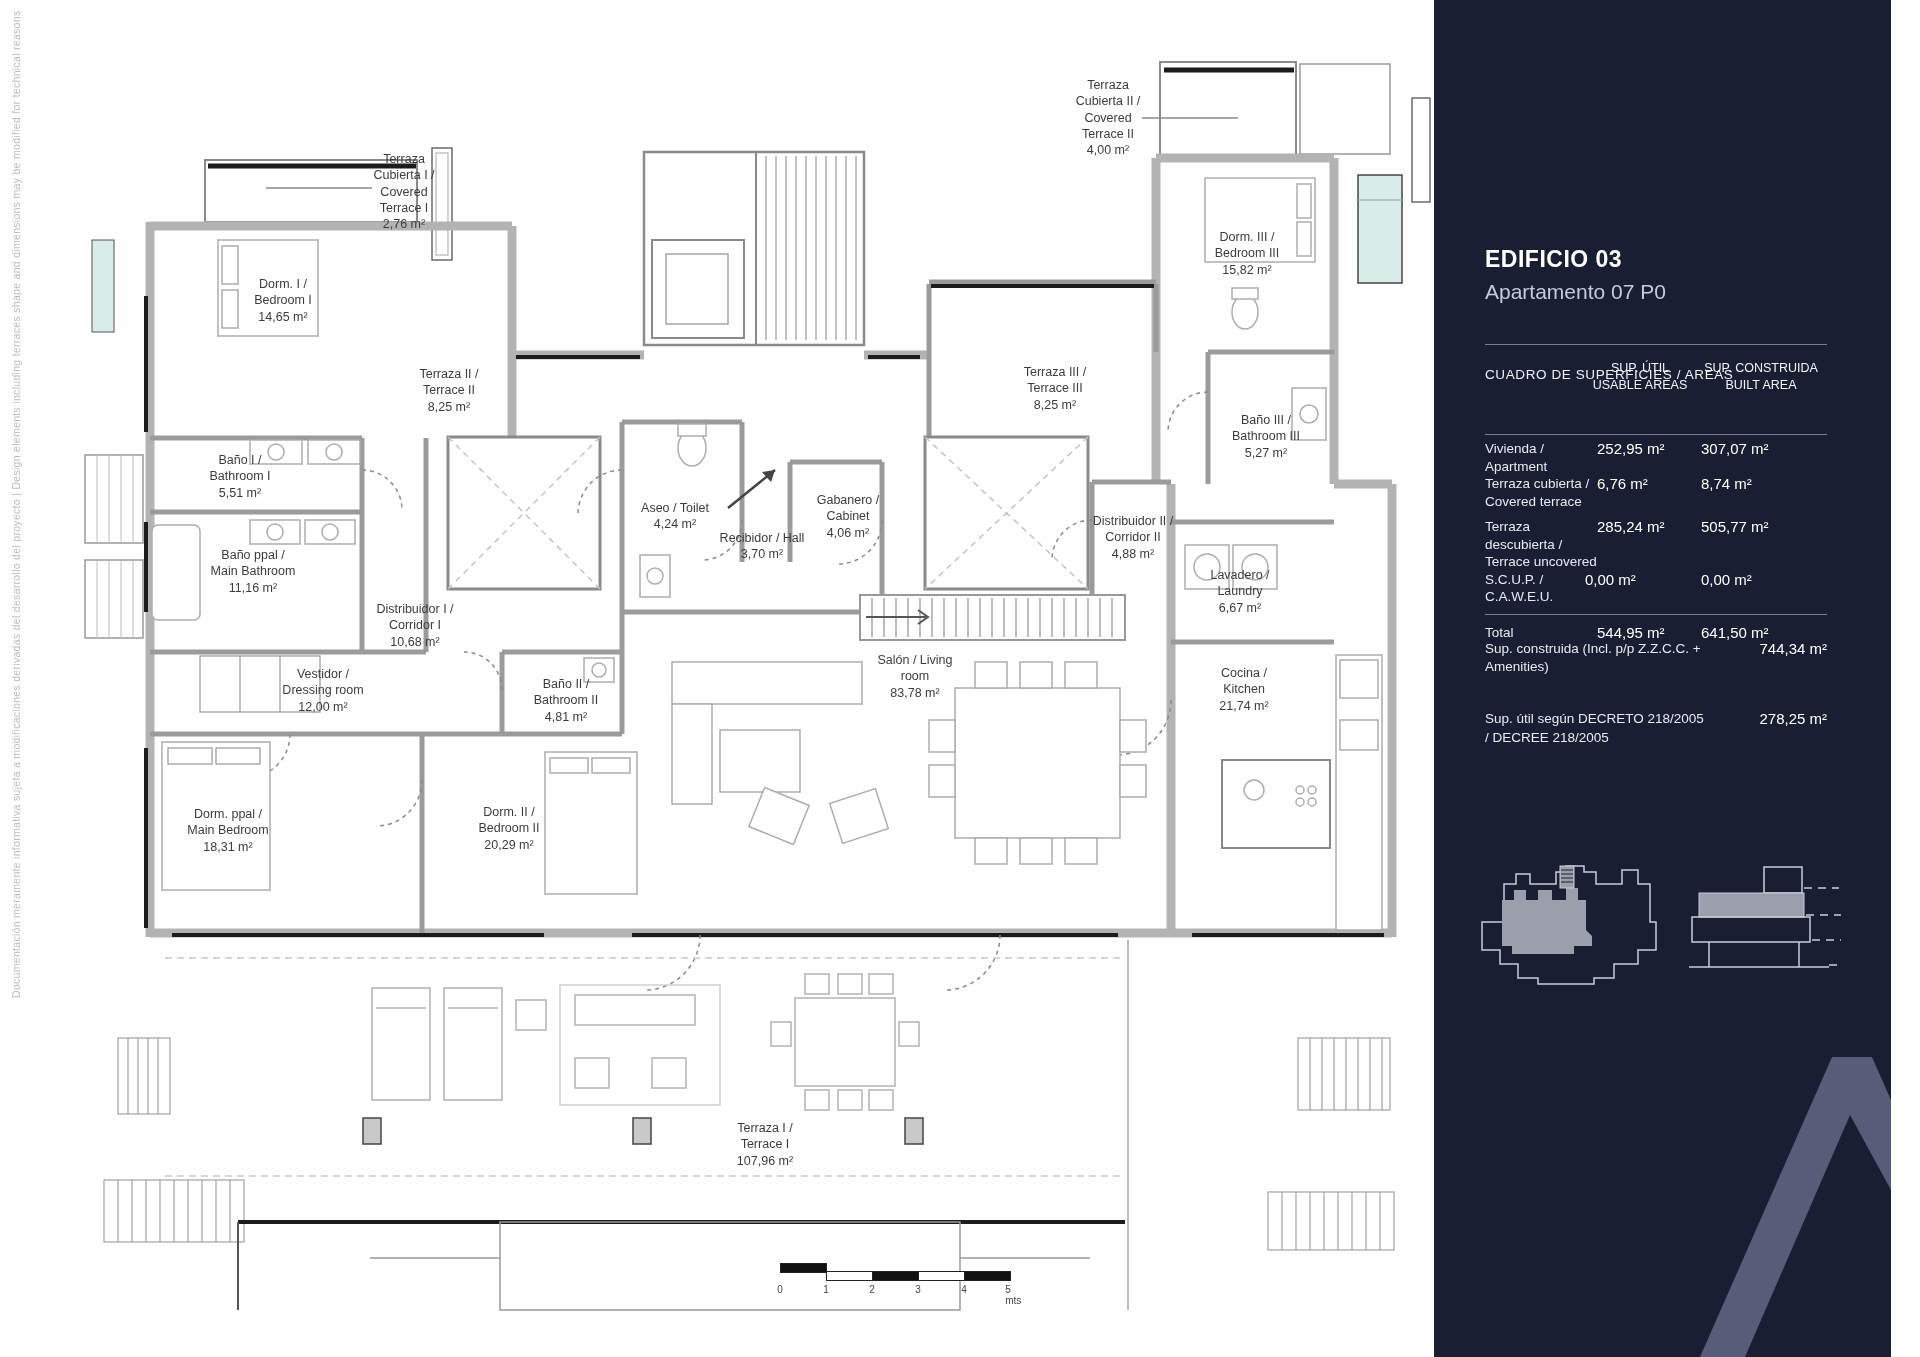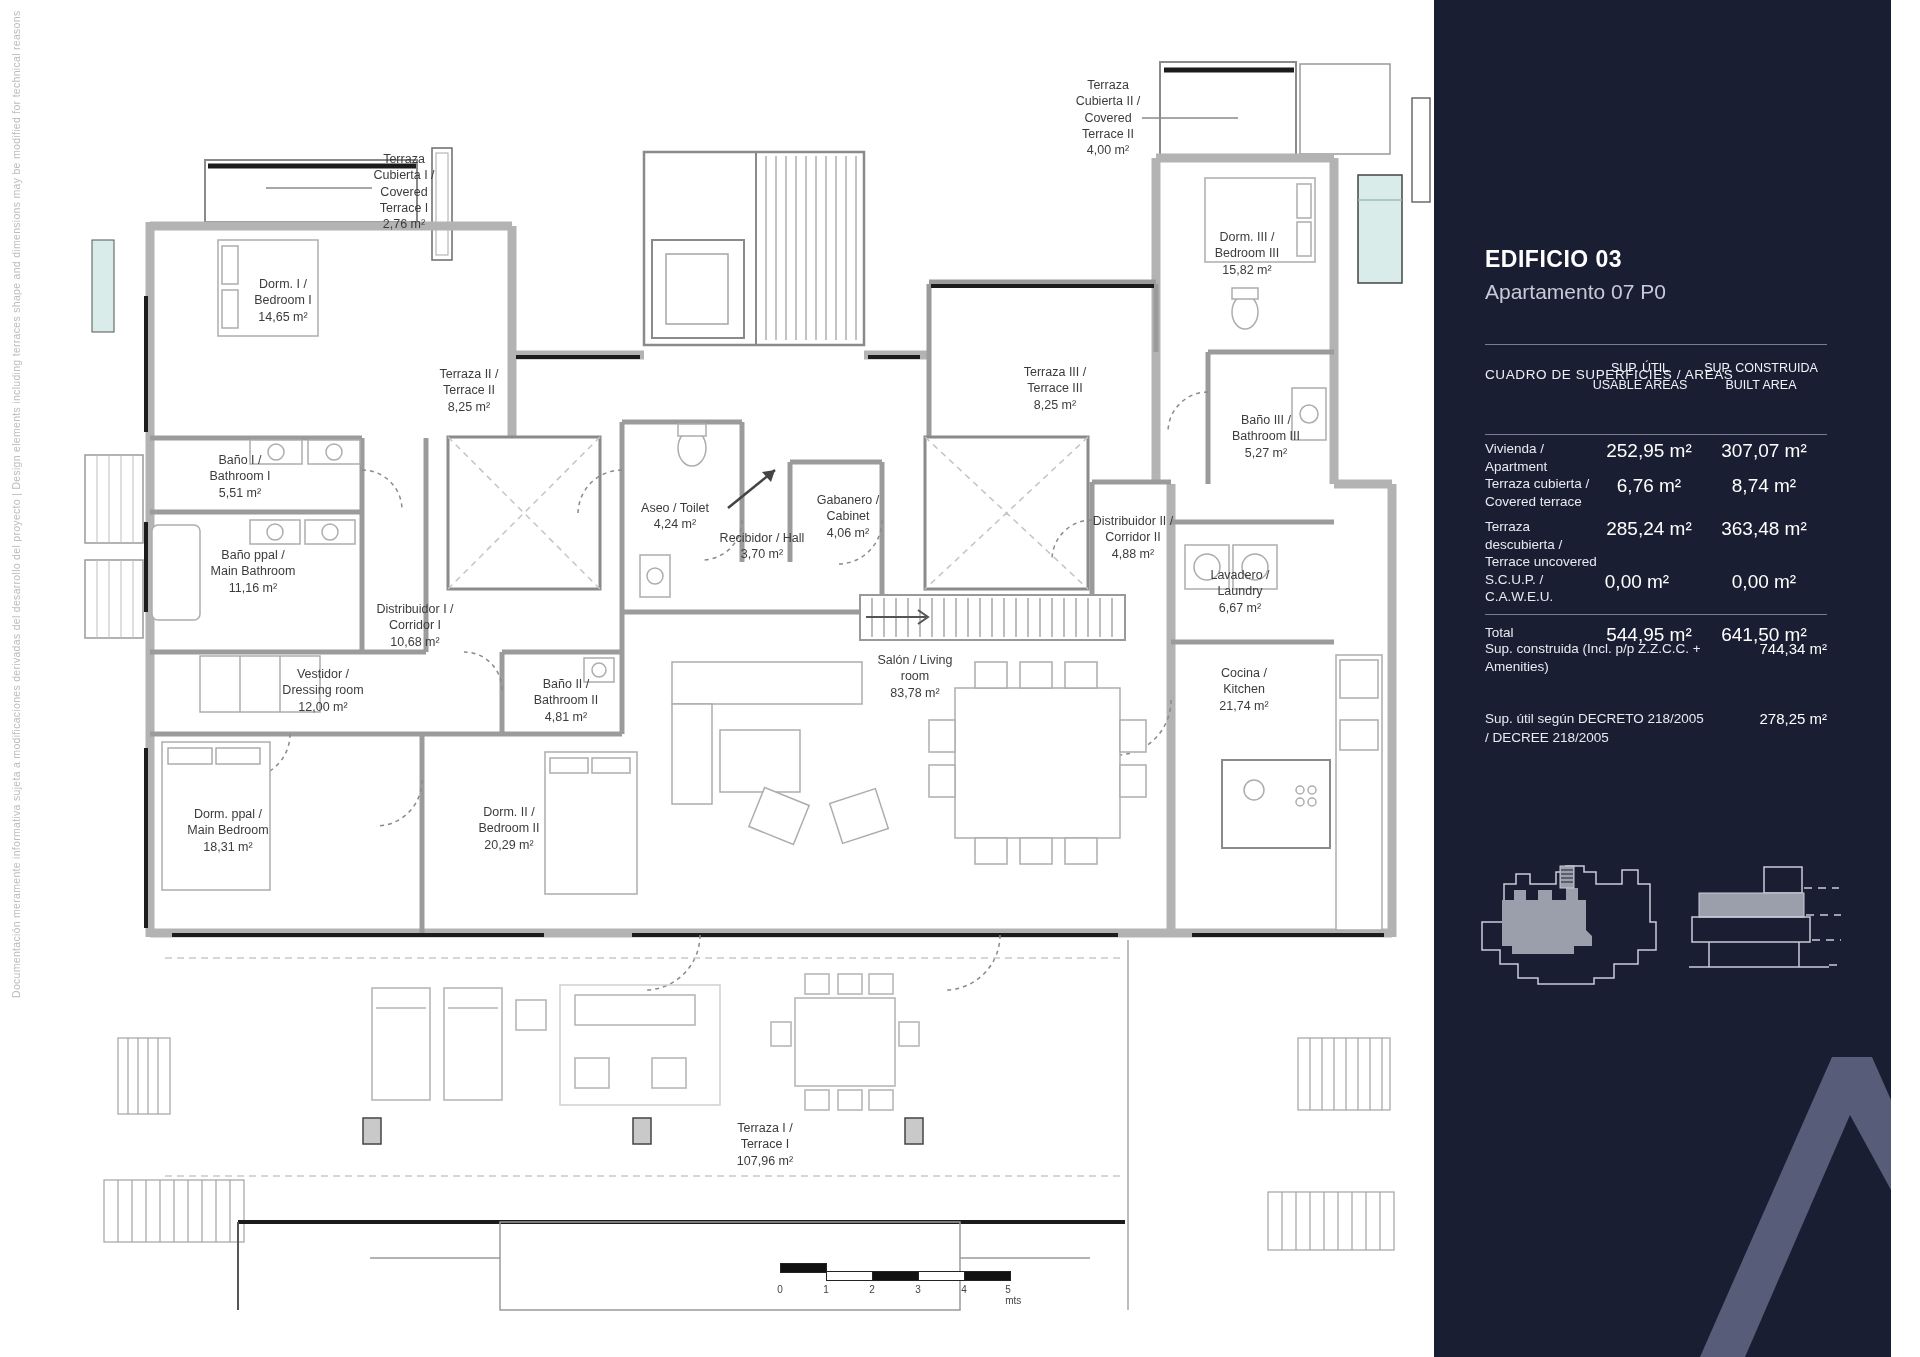--- a/index.html
+++ b/index.html
@@ -22,21 +22,21 @@
   #panel .pad{position:absolute;left:51px;right:14px;}
   .sb-title{font-size:23px;font-weight:bold;color:#ffffff;letter-spacing:.5px;}
   .sb-subtitle{font-size:21px;font-weight:300;color:#c7cbd8;}
   .sb-section{font-size:13.5px;color:#eef0f5;letter-spacing:.6px;}
   .rule{position:absolute;left:51px;width:342px;height:0;border-top:1.5px solid #777d92;}
   .hdr-row{position:absolute;left:51px;width:342px;display:grid;grid-template-columns:1fr 110px 132px;}
   .hdr-cell{font-size:12.5px;color:#f2f3f7;text-align:center;white-space:pre-line;line-height:1.35;}
   #area-table{position:absolute;left:51px;top:440px;width:342px;}
   .a-row{display:grid;grid-template-columns:1fr 104px 126px;align-items:start;}
   .a-label{font-size:13.5px;color:#e8eaf0;line-height:1.3;white-space:pre-line;}
-  .a-val{font-size:19px;color:#ffffff;text-align:center;}
+  .a-val{font-size:15px;color:#ffffff;text-align:left;}
   .table-rule{border-top:1.5px solid #777d92;margin:8px 0 9px 0;}
   #extras{position:absolute;left:51px;top:640px;width:342px;}
   .x-row{display:grid;grid-template-columns:1fr 96px;margin-bottom:34px;}
   .x-label{font-size:13.5px;color:#e8eaf0;line-height:1.35;white-space:pre-line;}
   .x-val{font-size:15px;color:#ffffff;text-align:right;}
   #diagrams{position:absolute;left:40px;top:850px;width:410px;height:140px;}
   #watermark{position:absolute;right:0;bottom:0;}
 </style>
 </head>
 <body>
@@ -236,21 +236,21 @@
 Cubierta II /
 Covered
 Terrace II
 4,00 m²</div>
         <div class="room-label" style="left: 283px; top: 300px;">Dorm. I /
 Bedroom I
 14,65 m²</div>
         <div class="room-label" style="left: 1247px; top: 253px;">Dorm. III /
 Bedroom III
 15,82 m²</div>
-        <div class="room-label" style="left: 469px; top: 390px;">Terraza II /
+        <div class="room-label" style="left: 449px; top: 390px;">Terraza II /
 Terrace II
 8,25 m²</div>
         <div class="room-label" style="left: 1055px; top: 388px;">Terraza III /
 Terrace III
 8,25 m²</div>
         <div class="room-label" style="left: 240px; top: 476px;">Baño I /
 Bathroom I
 5,51 m²</div>
         <div class="room-label" style="left: 1266px; top: 436px;">Baño III /
 Bathroom III
@@ -345,21 +345,21 @@
         <div class="a-row" style="min-height: 43px;">
           <div class="a-label">Terraza cubierta /
 Covered terrace</div>
           <div class="a-val">6,76 m²</div>
           <div class="a-val">8,74 m²</div>
         </div>
         <div class="a-row" style="min-height: 43px;">
           <div class="a-label">Terraza descubierta /
 Terrace uncovered</div>
           <div class="a-val">285,24 m²</div>
-          <div class="a-val">363,48 m²</div>
+          <div class="a-val">505,77 m²</div>
         </div>
         <div class="a-row" style="min-height: 28px; gap: 12px;">
           <div class="a-label">S.C.U.P. / C.A.W.E.U.</div>
           <div class="a-val">0,00 m²</div>
           <div class="a-val">0,00 m²</div>
         </div>
         <div class="table-rule"></div>
         <div class="a-row" style="min-height: 32px;">
           <div class="a-label">Total</div>
           <div class="a-val">544,95 m²</div>

